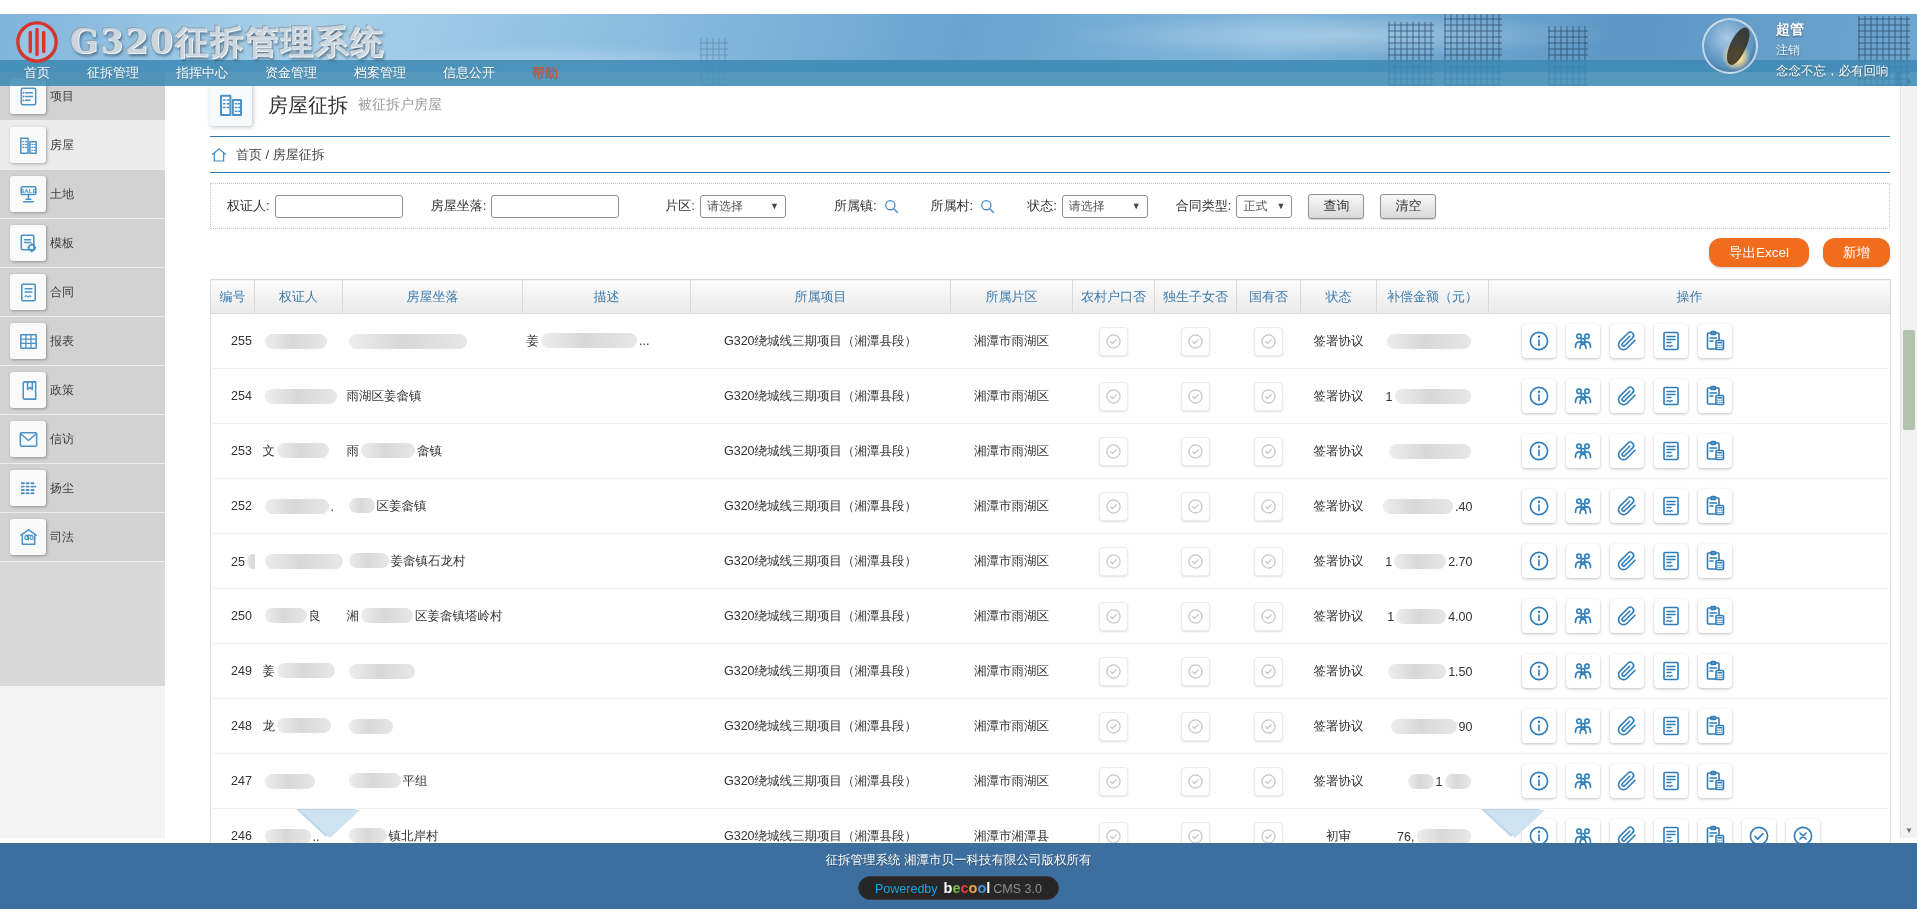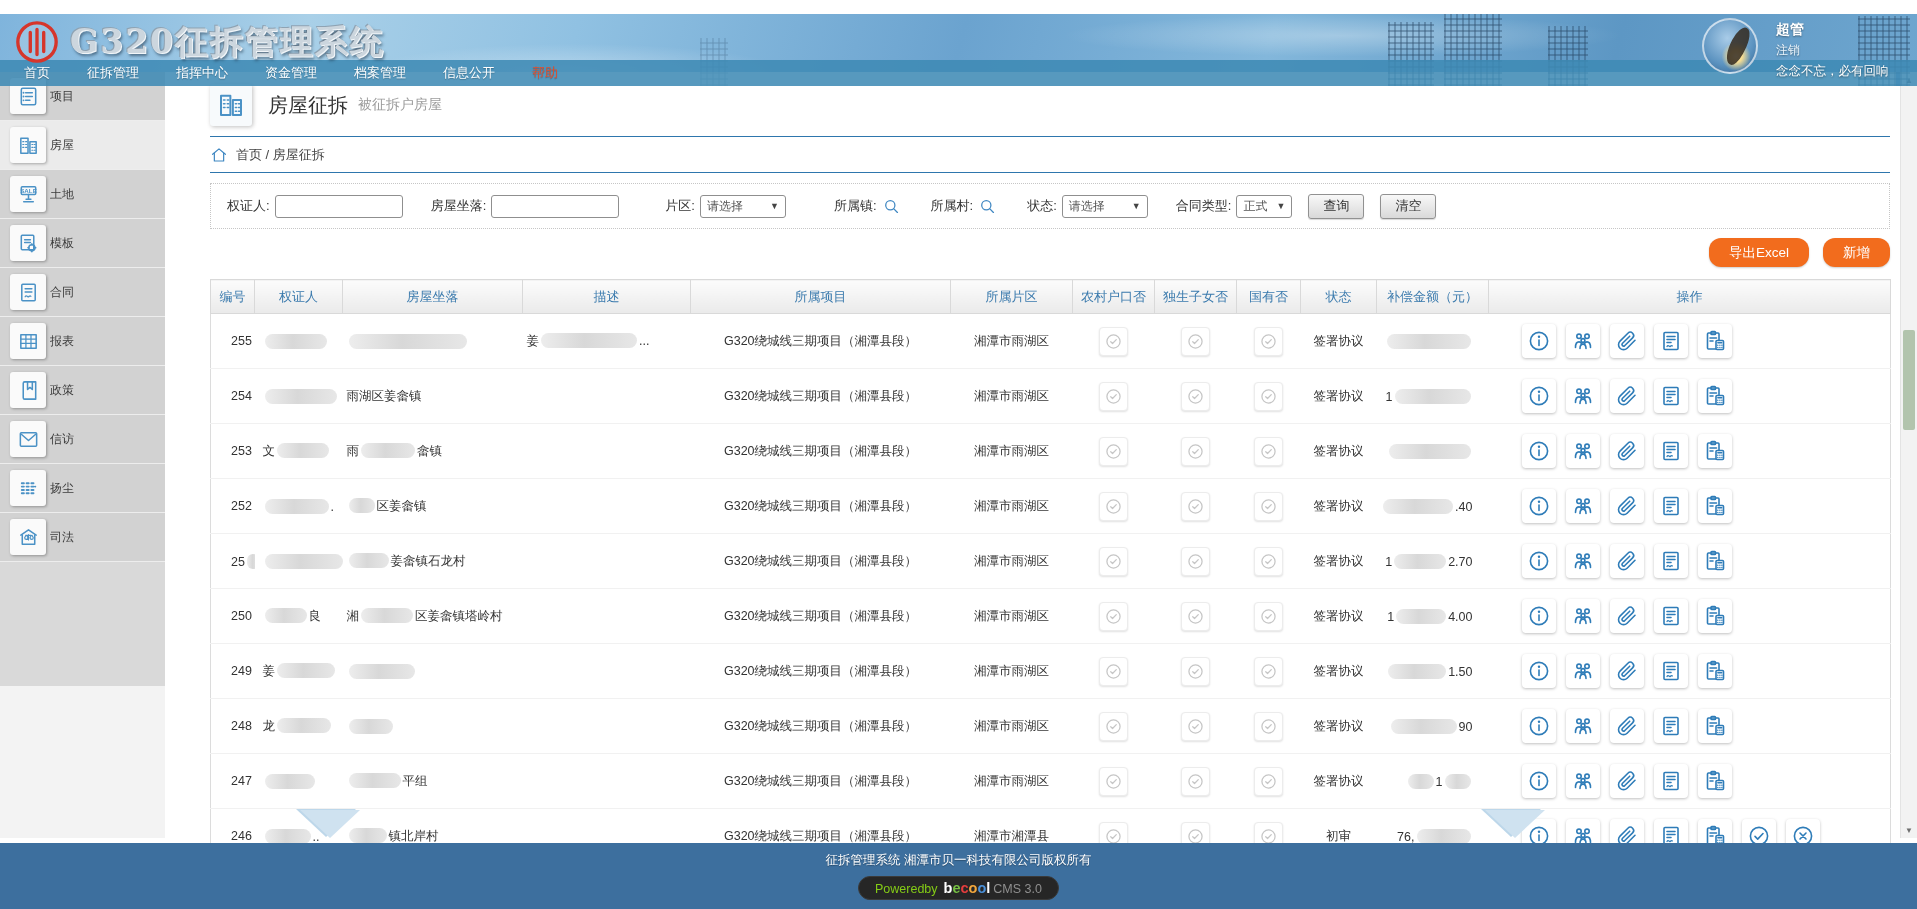--- a/index.html
+++ b/index.html
@@ -106,21 +106,21 @@
   .vscroll{position:absolute;right:0;top:72px;width:17px;height:766px;background:#f2f2f2;border-left:1px solid #e3e3e3;box-sizing:border-box}
   .vs-btn{position:absolute;width:100%;height:16px;color:#6f6f6f;font-size:8px;display:flex;align-items:center;justify-content:center;cursor:pointer}
   .vs-up{top:0}.vs-down{bottom:0}
   .vs-thumb{position:absolute;left:2px;top:258px;width:12px;height:100px;background:#b2c4ad;border-radius:2px;cursor:grab}
 
   
   .footer{position:absolute;top:843px;left:0;width:1917px;height:66px;background:#3d6f9e;text-align:center}
   .copyright{padding-top:9px;font-size:12.5px;color:#fff;text-shadow:0 1px 1px rgba(0,0,0,.35)}
   .pill{display:inline-flex;align-items:baseline;margin-top:7px;background:#262626;border:1px solid #3a3a3a;
     border-radius:13px;padding:3px 16px;font-size:12.5px}
-  .pill .pw{color:#84cc16;margin-right:6px}
+  .pill .pw{color:#0ea5e9;margin-right:6px}
   .pill .brand span{font-weight:bold;font-size:14.5px}
   .pill .suffix{color:#8f8f8f;margin-left:3px}
 </style>
 </head>
 <body>
 
 <div class="app">
 
   <div class="banner">
     <div class="bld" style="left:1388px;top:8px;width:46px;height:64px"></div>

